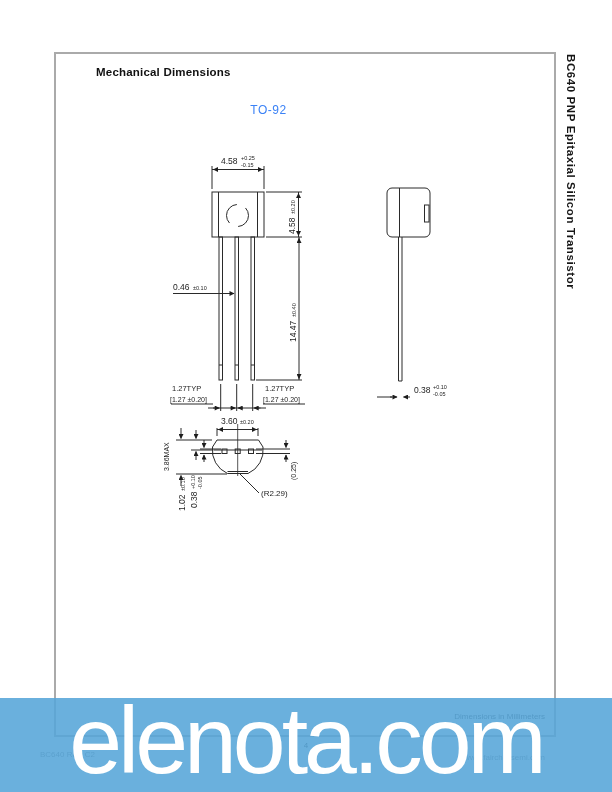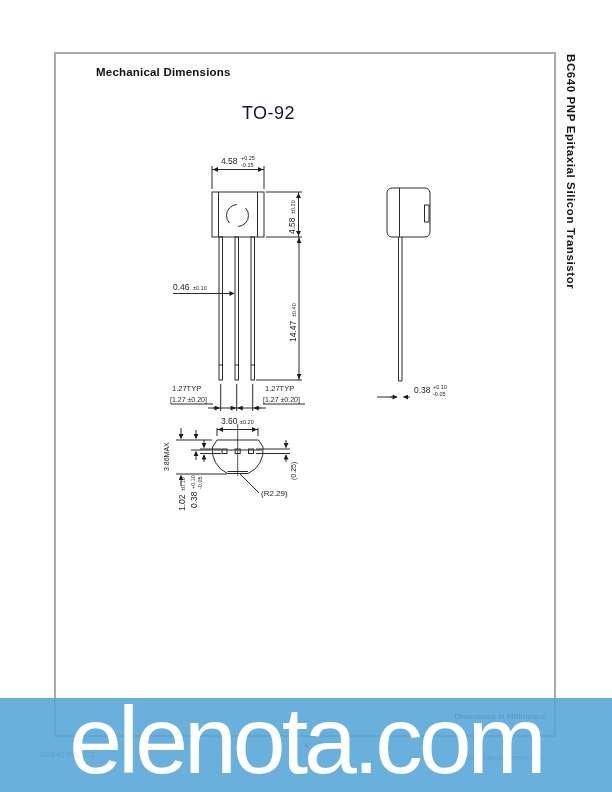--- a/index.html
+++ b/index.html
@@ -1,21 +1,21 @@
 <!DOCTYPE html>
 <html><head>
 <meta charset="utf-8">
 <style>
   html,body{margin:0;padding:0;background:#fff;}
   body{width:612px;height:792px;position:relative;overflow:hidden;
        font-family:"Liberation Sans",sans-serif;color:#111;}
   .abs{position:absolute;}
   #page-frame{left:54px;top:52px;width:498px;height:681px;border:2px solid #aaa;}
   #heading{left:73px;top:66px;font-size:11.5px;font-weight:bold;letter-spacing:.2px;padding-left:23px;}
-  #pkg-title{left:0;top:103px;width:537px;text-align:center;font-size:18px;letter-spacing:.5px;color:#0f172a;}
+  #pkg-title{left:0;top:103px;width:537px;text-align:center;font-size:12px;letter-spacing:.5px;color:#3b82f6;}
   #side-title{left:577px;top:54px;width:300px;font-size:11.5px;font-weight:bold;letter-spacing:.6px;
               transform:rotate(90deg);transform-origin:0 0;color:#161616;}
   svg text{fill:#1d1d1d;font-family:"Liberation Sans",sans-serif;}
   .dim{font-size:8.5px;}
   .tol{font-size:5.5px;}
   .pit{font-size:7.5px;}
   .pitb{font-size:7px;}
   .ref{font-size:8px;}
   #units-note{right:67px;top:712px;font-size:8px;color:#444;}
   #doc-rev{left:40px;top:750px;font-size:8px;color:#7d7d7d;}

